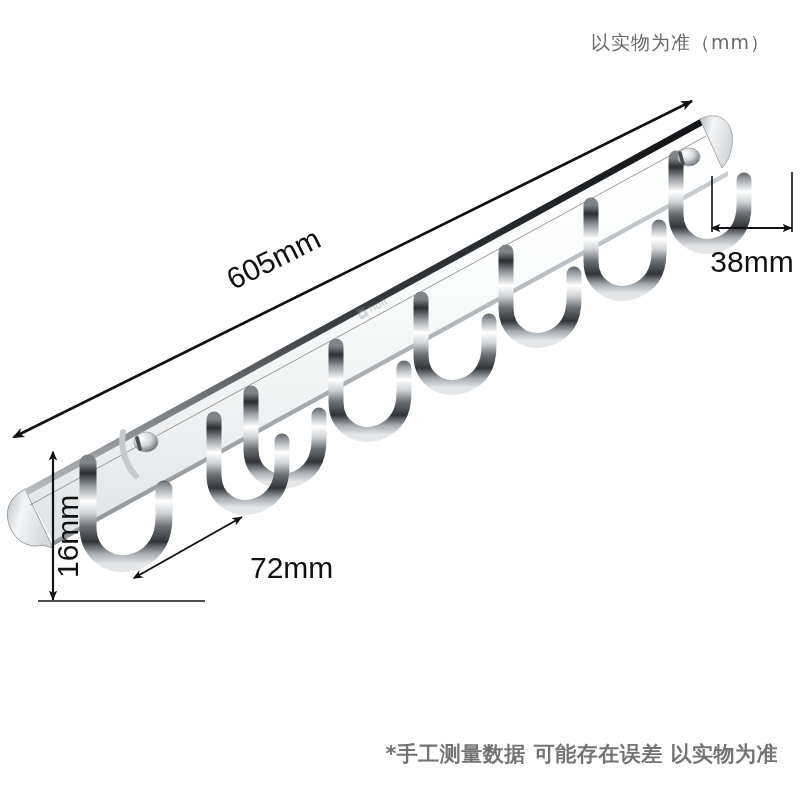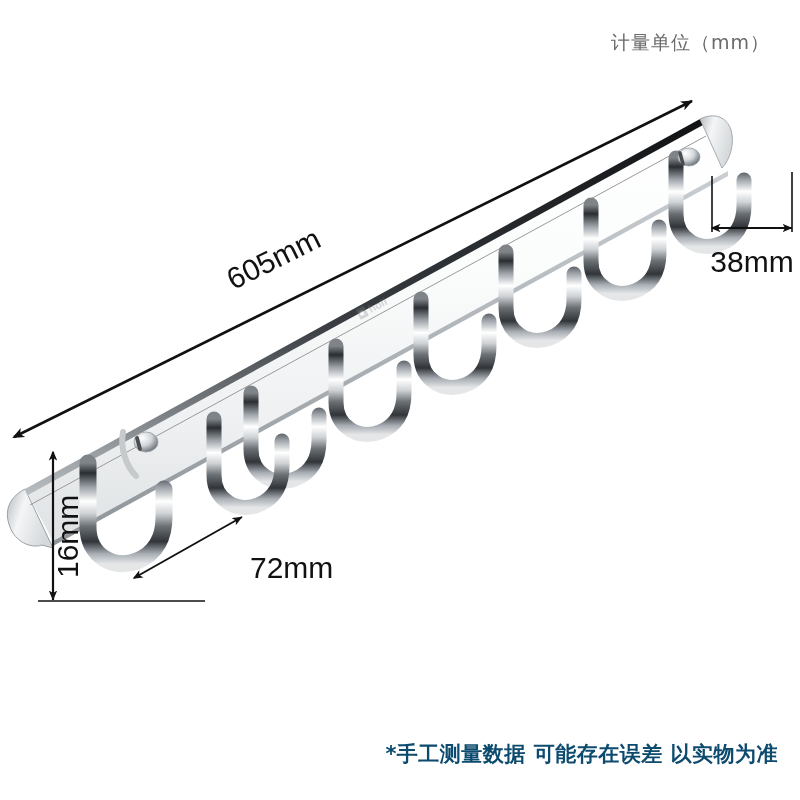--- a/index.html
+++ b/index.html
@@ -30,41 +30,41 @@
     color:#6a6a6a;
     letter-spacing:1px;
     white-space:nowrap;
     font-family:"DejaVu Sans","Liberation Sans",sans-serif;
   }
   .disclaimer{
     position:absolute;
     right:22px;bottom:32px;
     font-size:21px;
     font-weight:bold;
-    color:#0c4a6e;
+    color:#737373;
     white-space:nowrap;
     letter-spacing:0.5px;
     font-family:"DejaVu Sans","Liberation Sans",sans-serif;
   }
   .dim-text{
     font-family:"Liberation Sans","DejaVu Sans",sans-serif;
     font-size:30px;
     fill:#111111;
     font-weight:400;
   }
   .dimline{stroke:#111111;fill:none;}
   .extline{stroke:#111111;stroke-width:1.6;fill:none;}
   .thinline{stroke:#9a9a9a;stroke-width:1;fill:none;}
 </style>
 </head>
 <body>
 
 <div id="stage">
 
-  <div class="unit-note">计量单位（mm）</div>
+  <div class="unit-note">以实物为准（mm）</div>
 
   <svg id="diagram" viewBox="0 0 800 800">
     <defs>
 
       <linearGradient id="tubeV" x1="0" y1="0" x2="1" y2="0">
         <stop offset="0%" stop-color="#6e7378"></stop>
         <stop offset="9%" stop-color="#23262a"></stop>
         <stop offset="20%" stop-color="#8d9399"></stop>
         <stop offset="33%" stop-color="#ffffff"></stop>
         <stop offset="44%" stop-color="#d8dbde"></stop>

